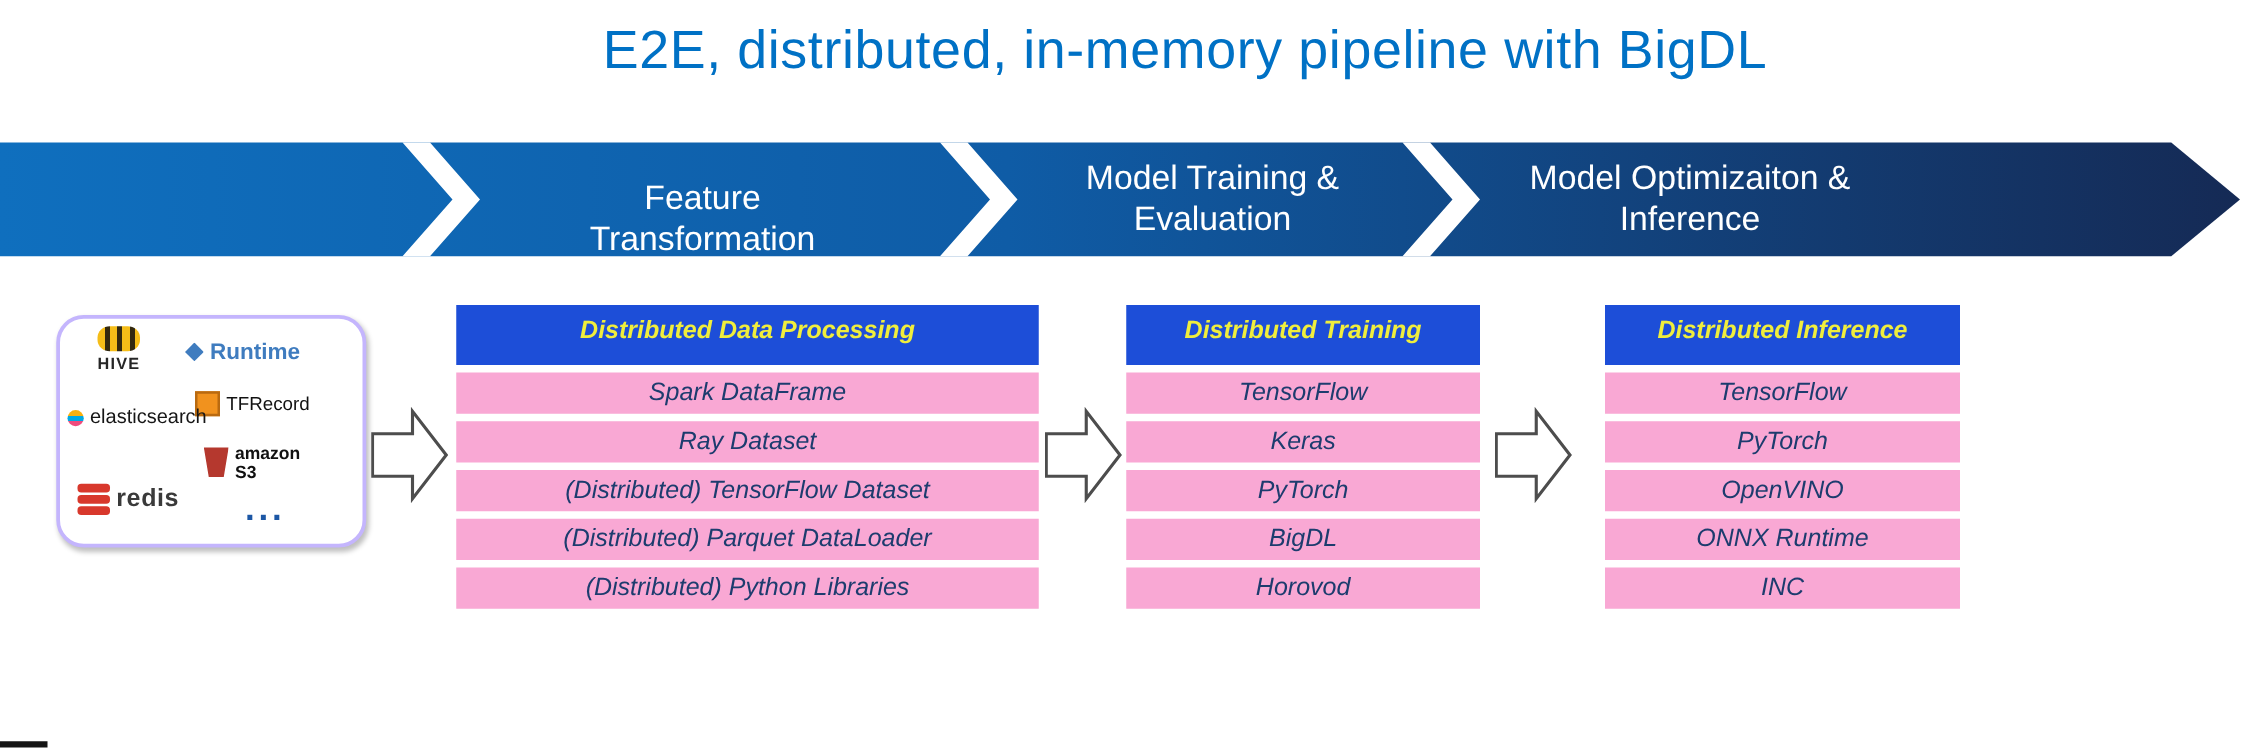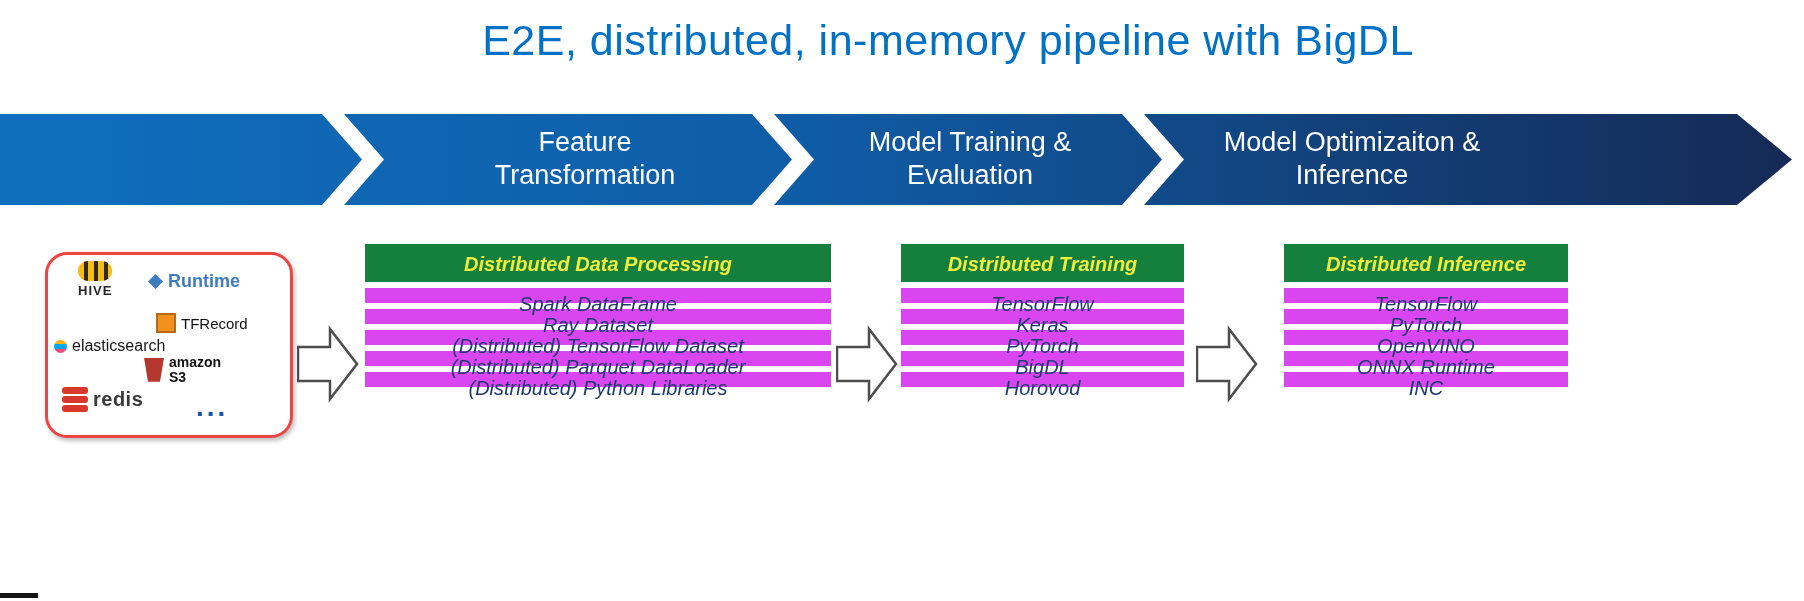--- a/index.html
+++ b/index.html
@@ -14,45 +14,45 @@
   }
   
   .band-svg{position:absolute;left:0;top:112px;}
   .stage{
     position:absolute;top:127px;height:64px;
     display:flex;align-items:center;justify-content:center;
     color:#ffffff;font-size:27px;line-height:1.22;text-align:center;
     white-space:pre-line;
   }
   .stage1{left:25px;width:300px;}
-  .stage2{left:415px;width:340px;}
+  .stage2{left:392px;width:340px;margin-top:16px;}
   .stage3{left:815px;width:310px;}
   .stage4{left:1192px;width:320px;}
   
   .table{position:absolute;}
   .thead{
-    height:38px;line-height:40px;background:#15803d;color:#f0ee3c;
+    height:48px;line-height:40px;background:#1d4ed8;color:#f0ee3c;
     font-style:italic;font-weight:bold;font-size:20px;text-align:center;
   }
   .trow{
-    height:15px;line-height:33px;background:#d946ef;color:#1d3c6e;
+    height:33px;line-height:33px;background:#f9a8d4;color:#1d3c6e;
     font-style:italic;font-size:20px;text-align:center;margin-top:6px;
   }
   .t1{left:365px;top:244px;width:466px;}
   .t2{left:901px;top:244px;width:283px;}
   .t3{left:1284px;top:244px;width:284px;}
   
   .flow-arrow{position:absolute;}
   .a1{left:297px;top:325px;}
   .a2{left:836px;top:325px;}
   .a3{left:1196px;top:325px;}
   
   .srcbox{
     position:absolute;left:45px;top:252px;width:242px;height:180px;
-    background:#fff;border:3px solid #ef4444;border-radius:22px;
+    background:#fff;border:3px solid #c4b5fd;border-radius:22px;
     box-shadow:2px 3px 4px rgba(0,0,0,0.25);
   }
   .logo{position:absolute;display:flex;align-items:center;gap:5px;}
   .logo-col{position:absolute;display:flex;flex-direction:column;align-items:center;gap:2px;}
   .bee{width:34px;height:20px;border-radius:10px/9px;
     background:repeating-linear-gradient(90deg,#f5bd18 0 6px,#33290f 6px 10px);}
   .hive-label{font-size:13px;font-weight:800;color:#262626;letter-spacing:1px;}
   .pq-icon{width:15px;height:15px;background:#3f7cbf;clip-path:polygon(50% 0,100% 50%,50% 100%,0 50%);}
   .pq-label{color:#3f7cbf;font-weight:700;font-size:18px;}
   .es-icon{width:13px;height:13px;border-radius:50%;
@@ -104,25 +104,25 @@
       <div class="hive-label">HIVE</div>
     </div>
     <div class="logo" style="left:100px;top:16px;">
       <div class="pq-icon"></div>
       <div class="pq-label">Runtime</div>
     </div>
     <div class="logo" style="left:108px;top:58px;">
       <div class="tfr-icon"></div>
       <div class="tfr-label">TFRecord</div>
     </div>
-    <div class="logo" style="left:6px;top:82px;">
+    <div class="logo" style="left:6px;top:70px;">
       <div class="es-icon"></div>
       <div class="es-label">elasticsearch</div>
     </div>
-    <div class="logo" style="left:96px;top:100px;">
+    <div class="logo" style="left:115px;top:100px;">
       <div class="s3-icon"></div>
       <div class="s3-text">
         <span class="s3-line">amazon</span>
         <span class="s3-line">S3</span>
       </div>
     </div>
     <div class="logo" style="left:14px;top:132px;">
       <div class="rd-icon">
         <span class="rd-layer"></span>
         <span class="rd-layer"></span>

